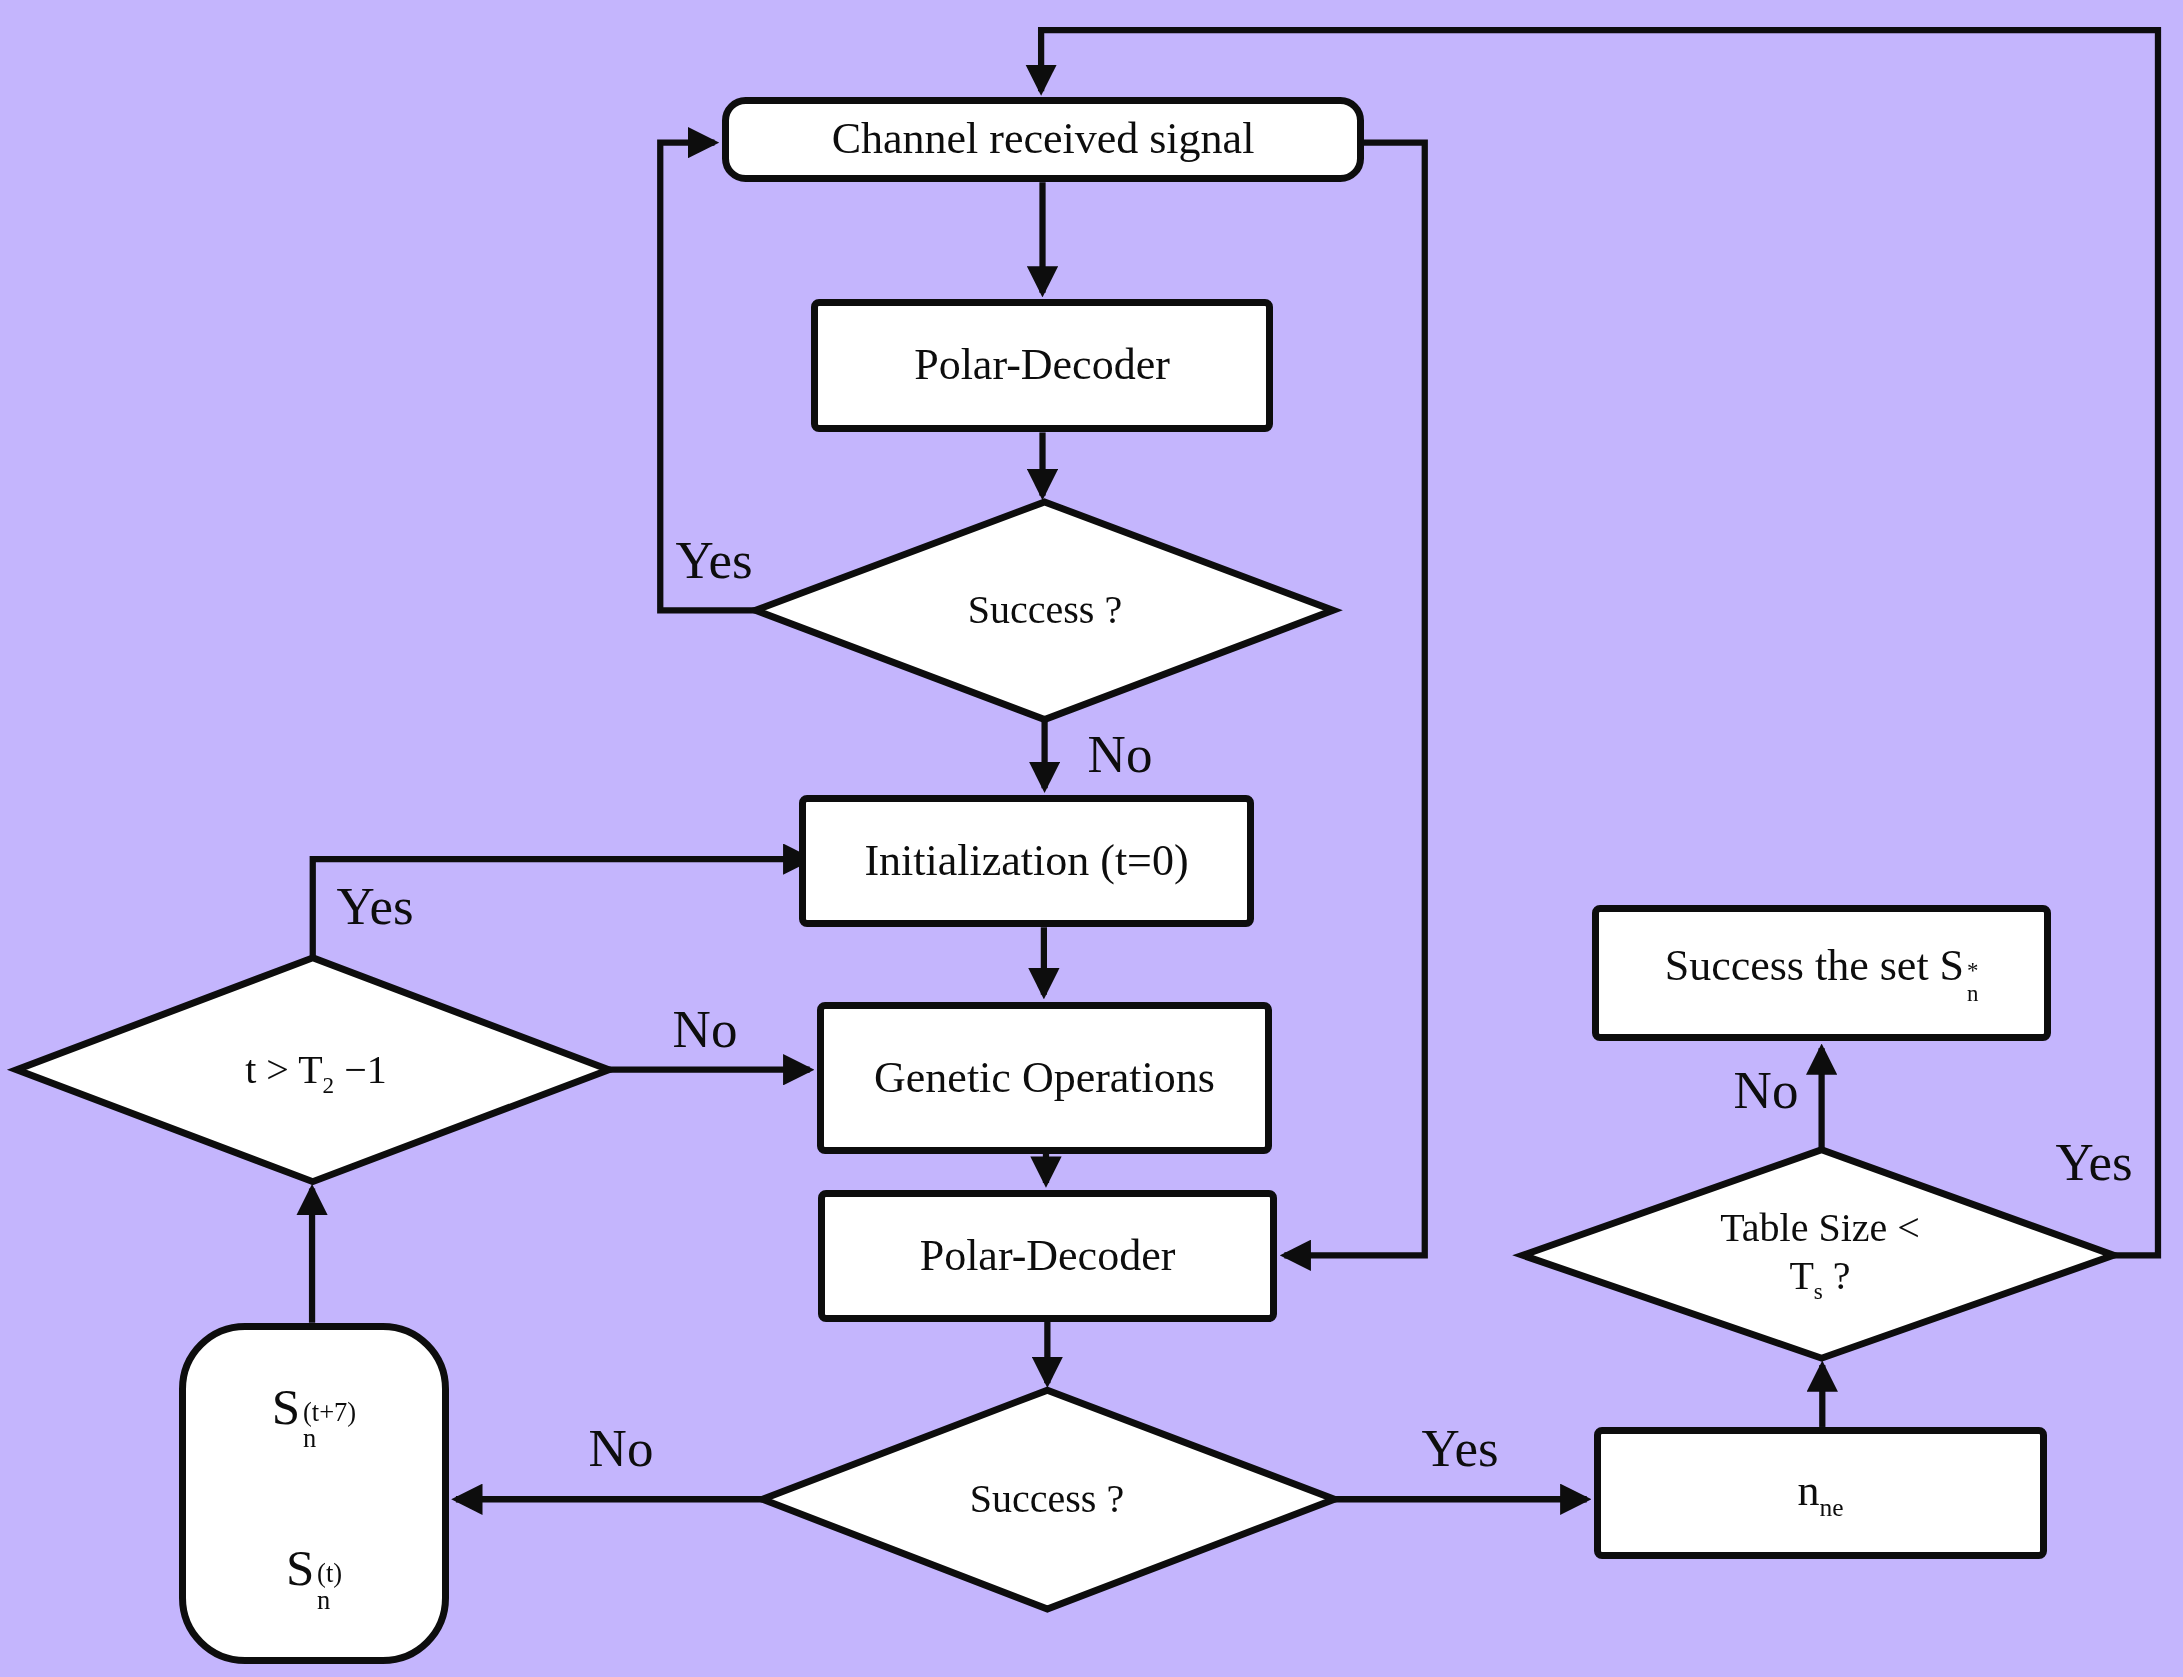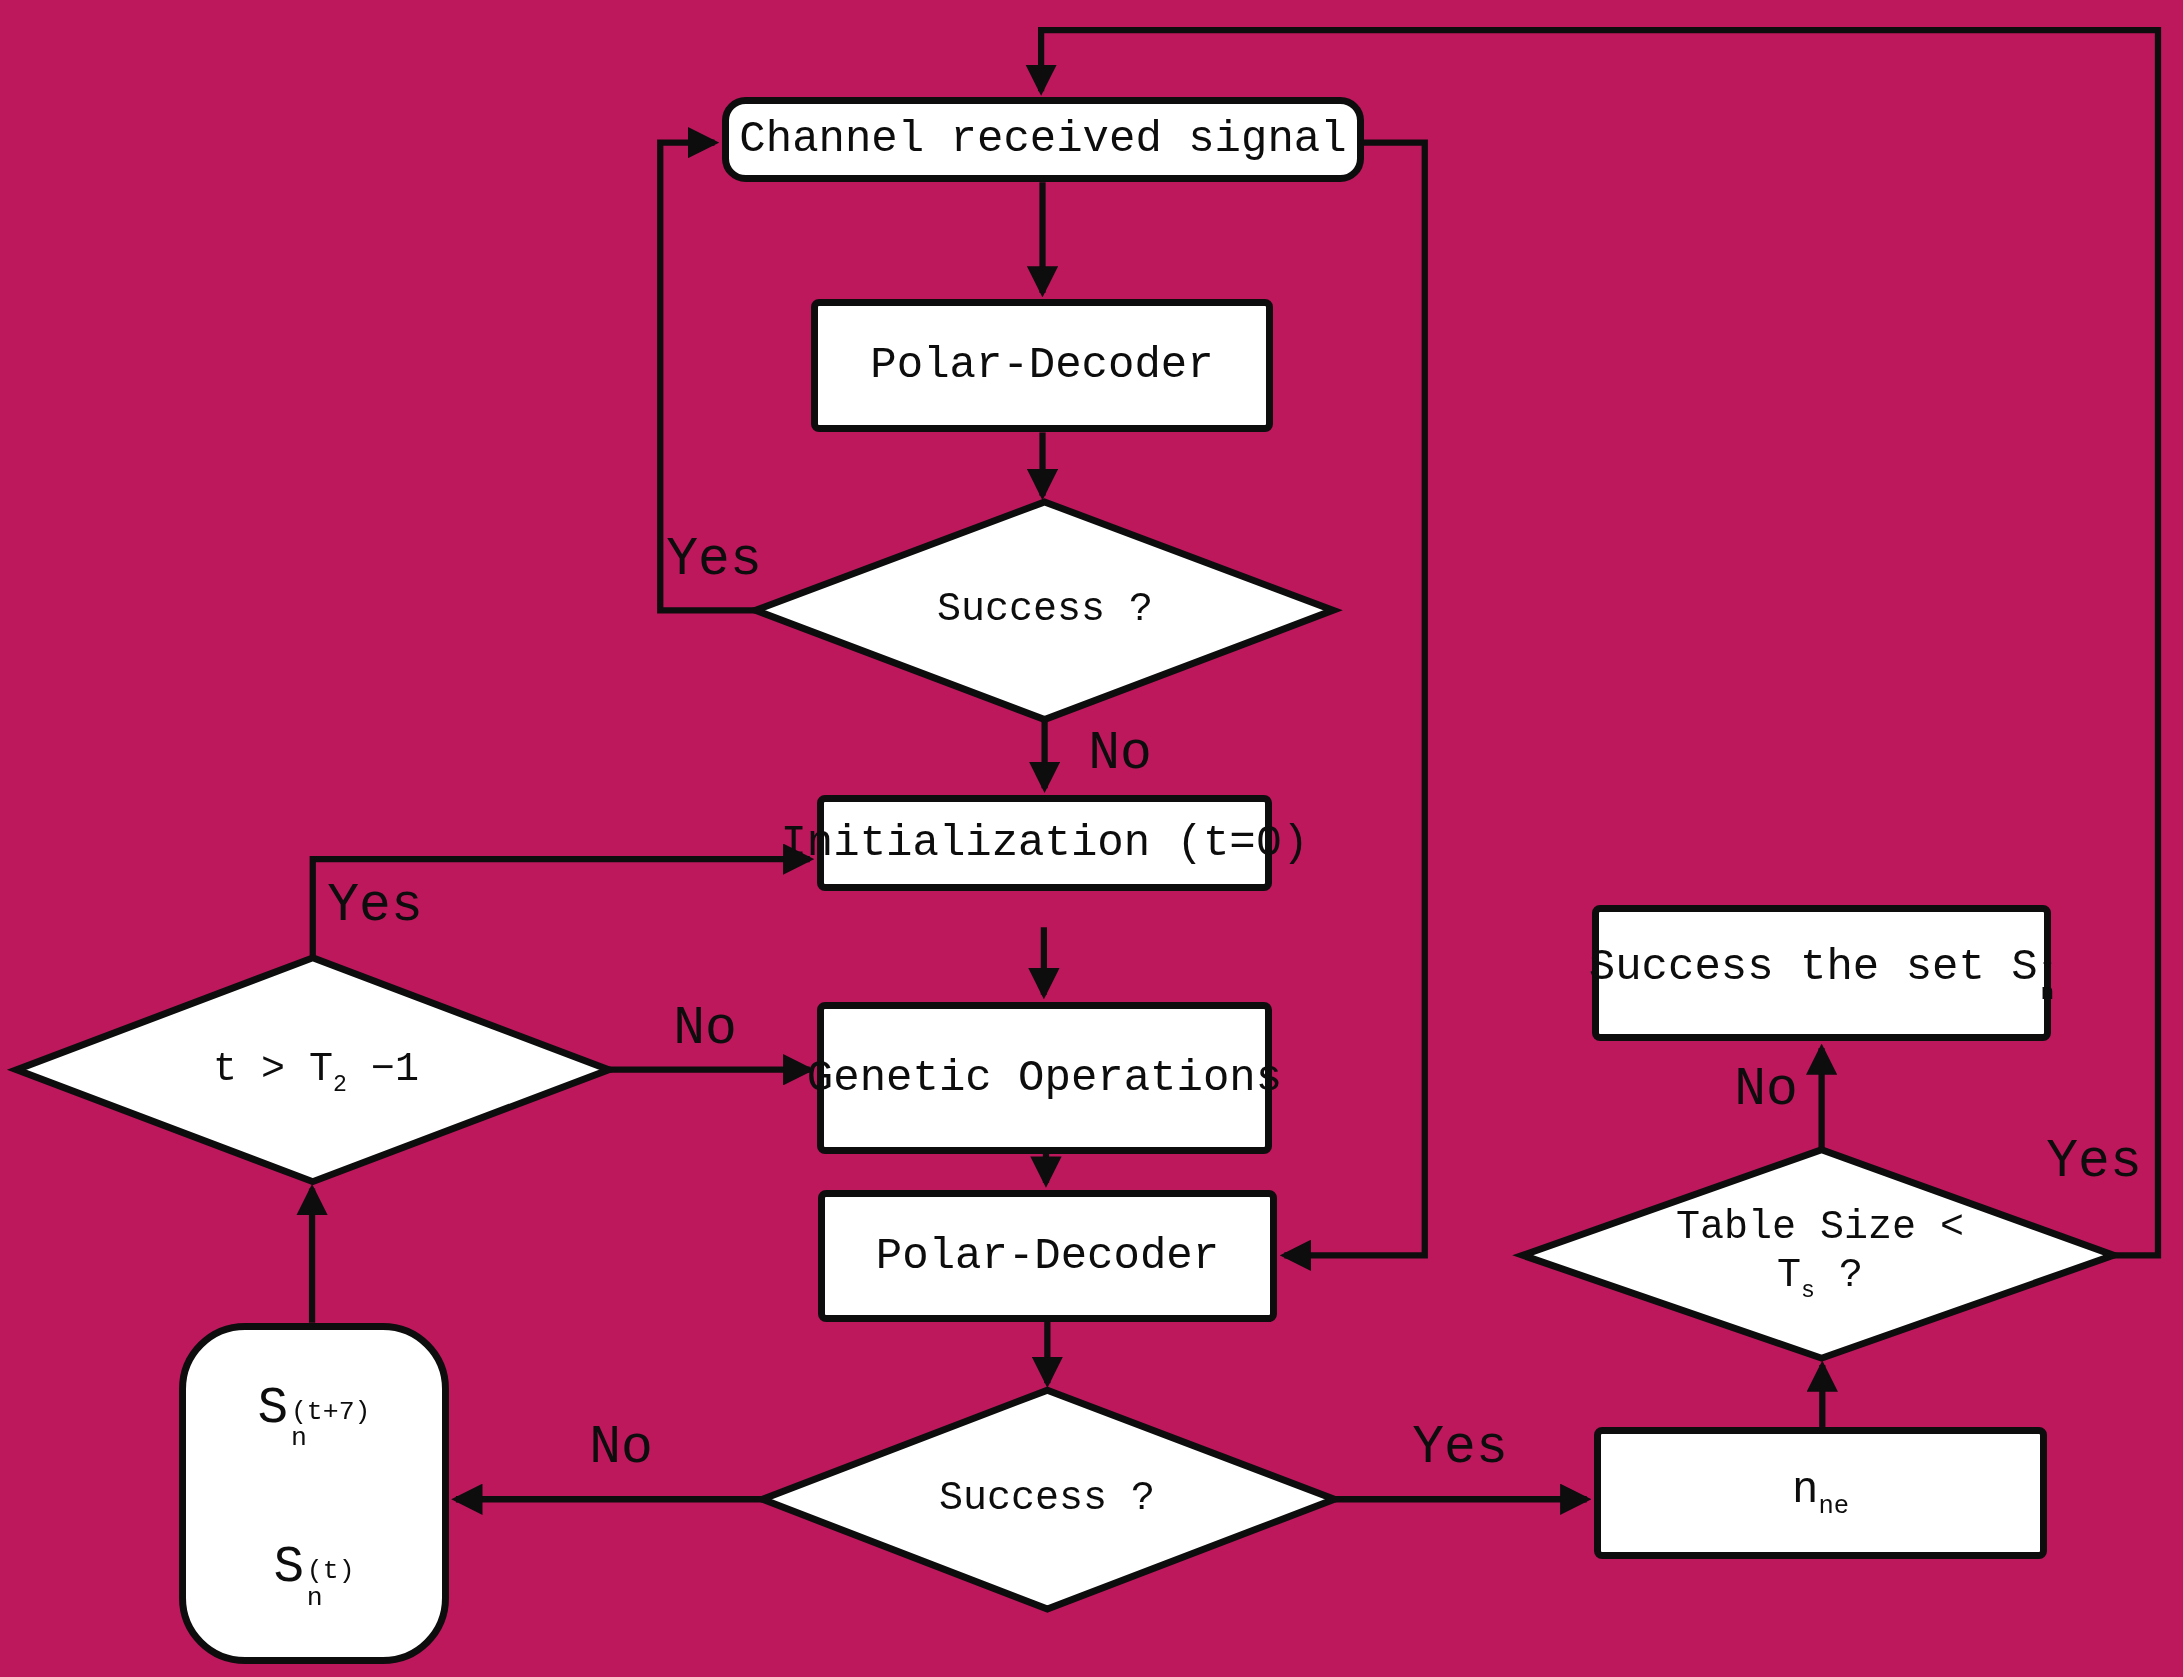--- a/index.html
+++ b/index.html
@@ -1,20 +1,20 @@
 <!DOCTYPE html>
 <html style="font-size:11px"><head>
 <meta charset="utf-8">
 <style>
   html,body{margin:0;padding:0;background:#ffffff;}
   .canvas{
     position:relative;
     width:2183px;height:1678px;
-    background:#be185d;
-    font-family:Liberation Mono, monospace;
+    background:#c4b5fd;
+    font-family:Liberation Serif, serif;
     color:#0d0d0d;
     overflow:hidden;
   }
   svg.wires{position:absolute;left:0;top:0;width:2183px;height:1678px;}
   .node{
     position:absolute;box-sizing:border-box;
     border:7px solid #0d0d0d;border-radius:8px;background:#ffffff;
     display:flex;align-items:center;justify-content:center;
     text-align:center;font-size:44px;line-height:1.2;
     white-space:nowrap;
@@ -75,21 +75,21 @@
   </svg>
 
   <div class="node" style="left:722px;top:97px;width:642px;height:85px;border-radius:23.6px;">
     <span>Channel received signal</span>
   </div>
 
   <div class="node" style="left:811px;top:299px;width:462px;height:133px;">
     <span>Polar-Decoder</span>
   </div>
 
-  <div class="node" style="left:817px;top:795px;width:455px;height:96px;">
+  <div class="node" style="left:799px;top:795px;width:455px;height:132px;">
     <span>Initialization (t=0)</span>
   </div>
 
   <div class="node" style="left:817px;top:1002px;width:455px;height:152px;">
     <span>Genetic Operations</span>
   </div>
 
   <div class="node" style="left:818px;top:1190px;width:459px;height:132px;">
     <span>Polar-Decoder</span>
   </div>

